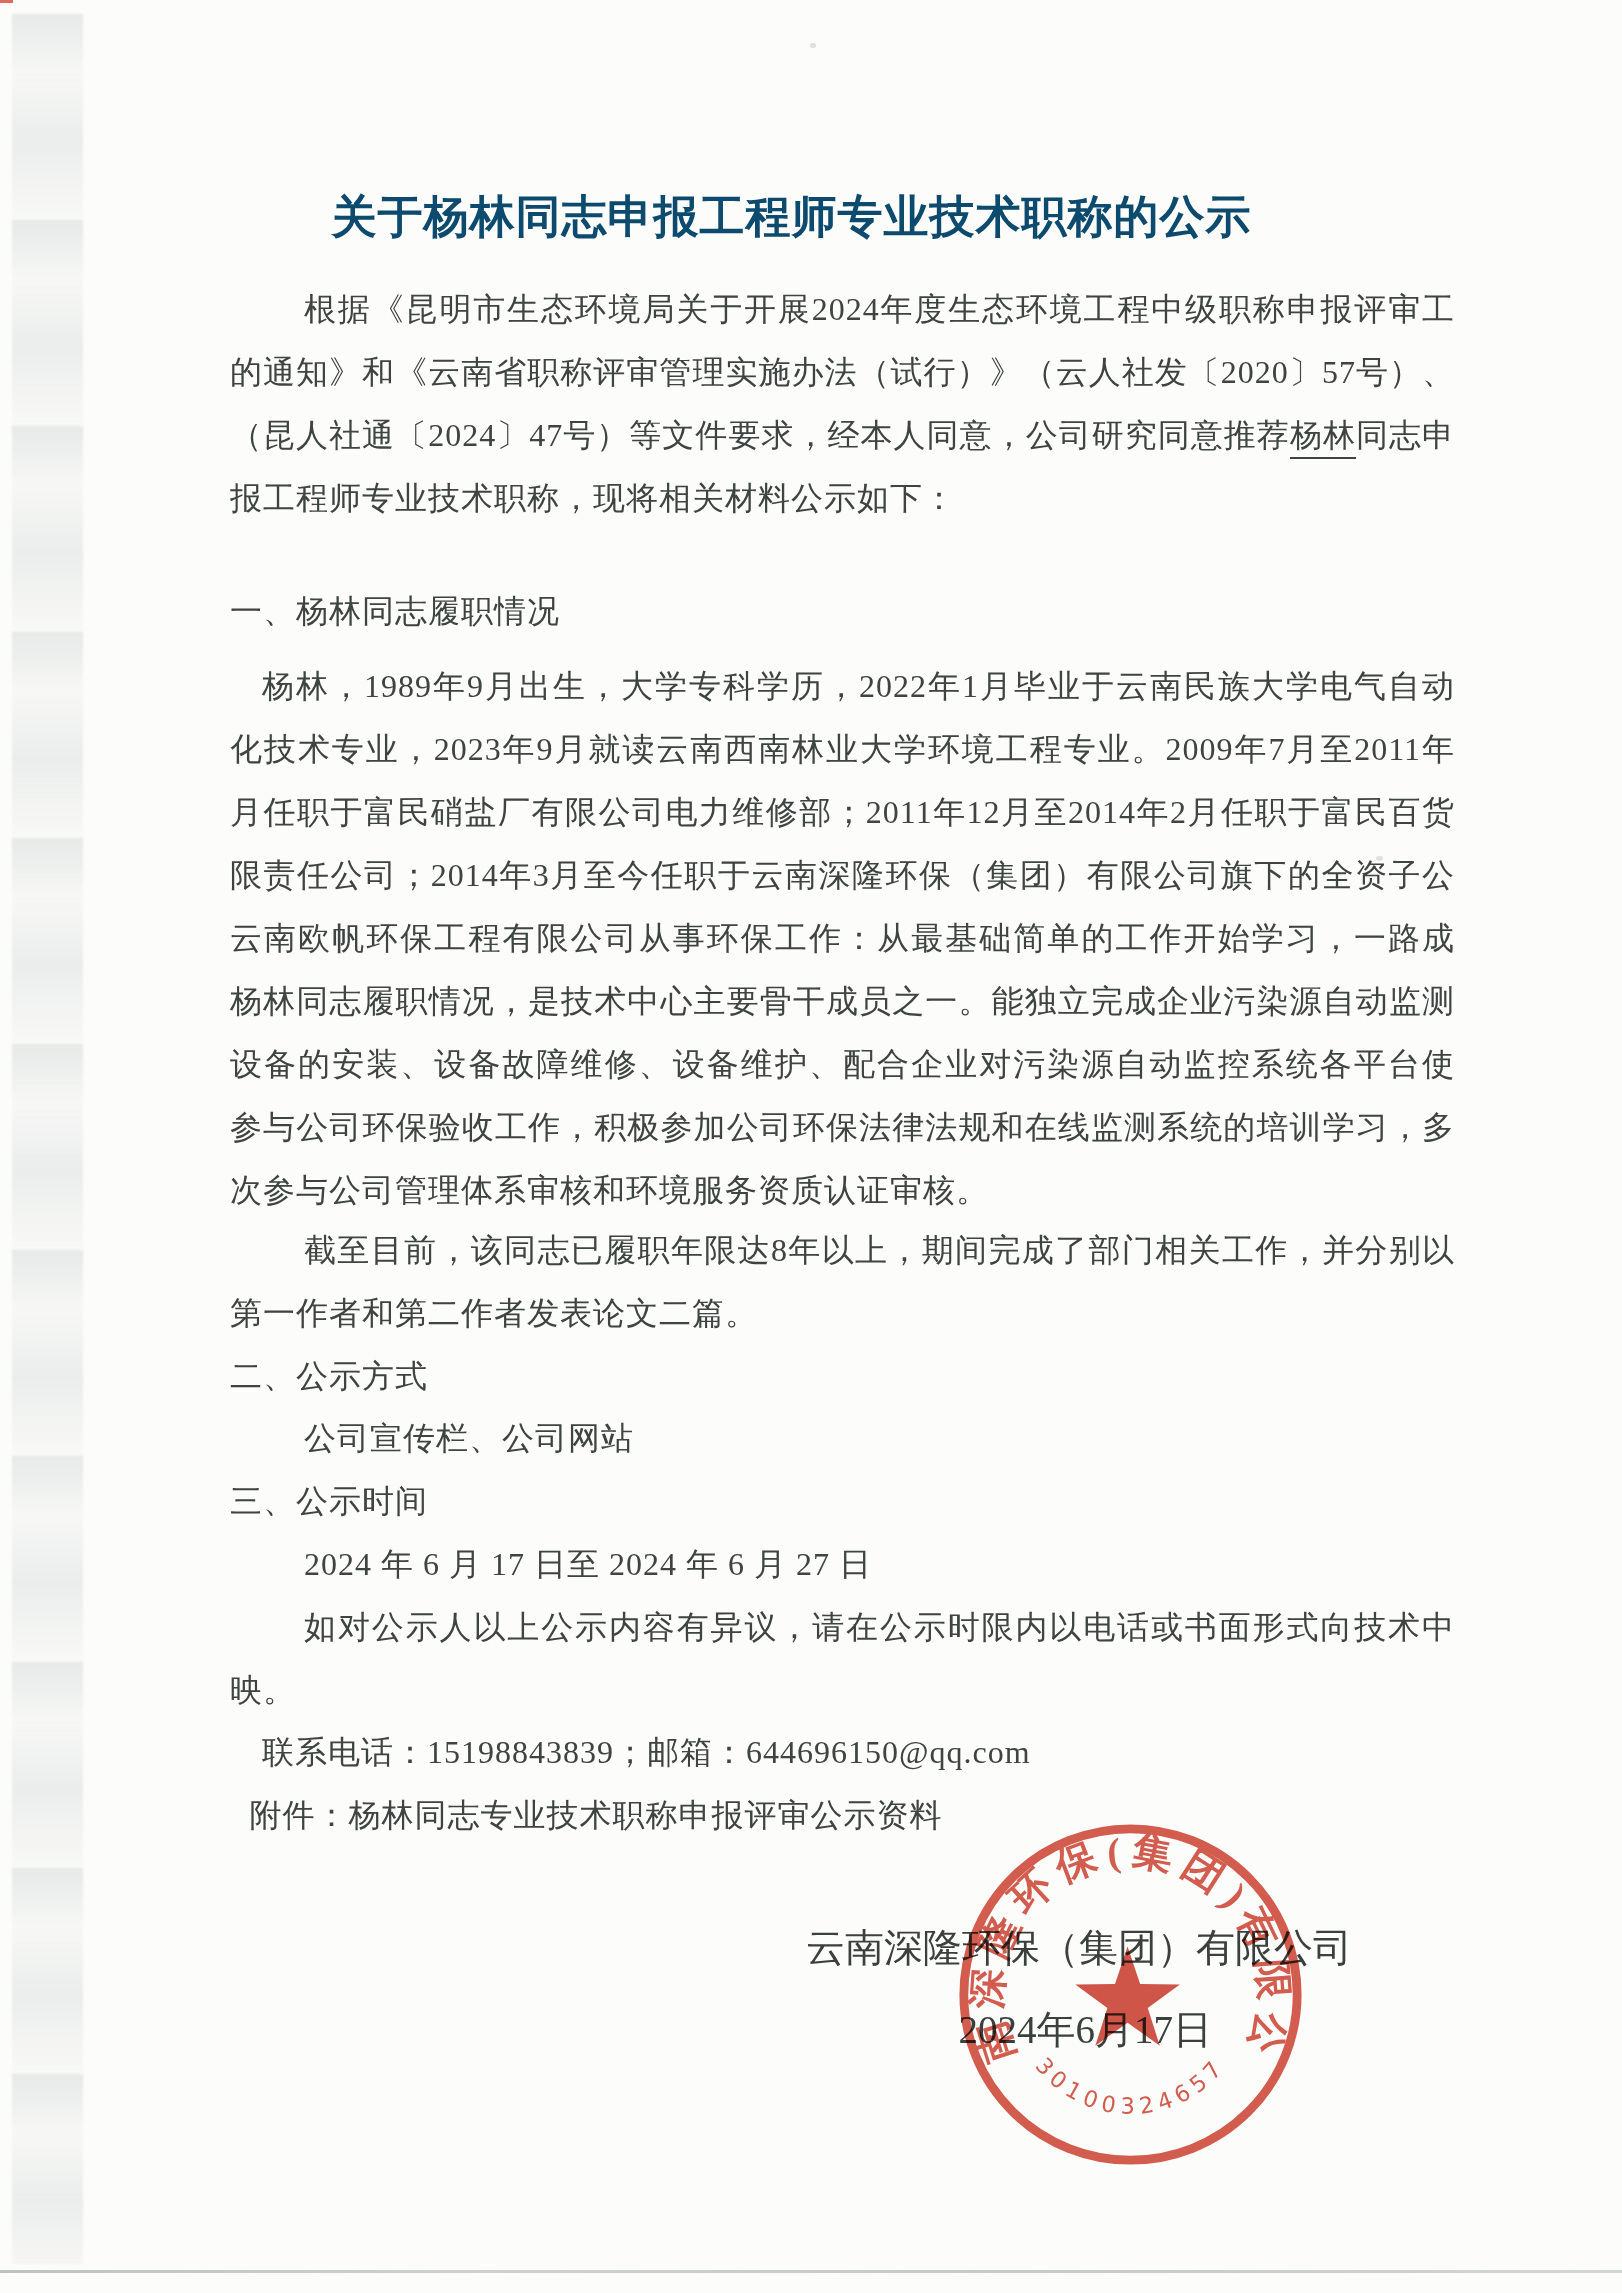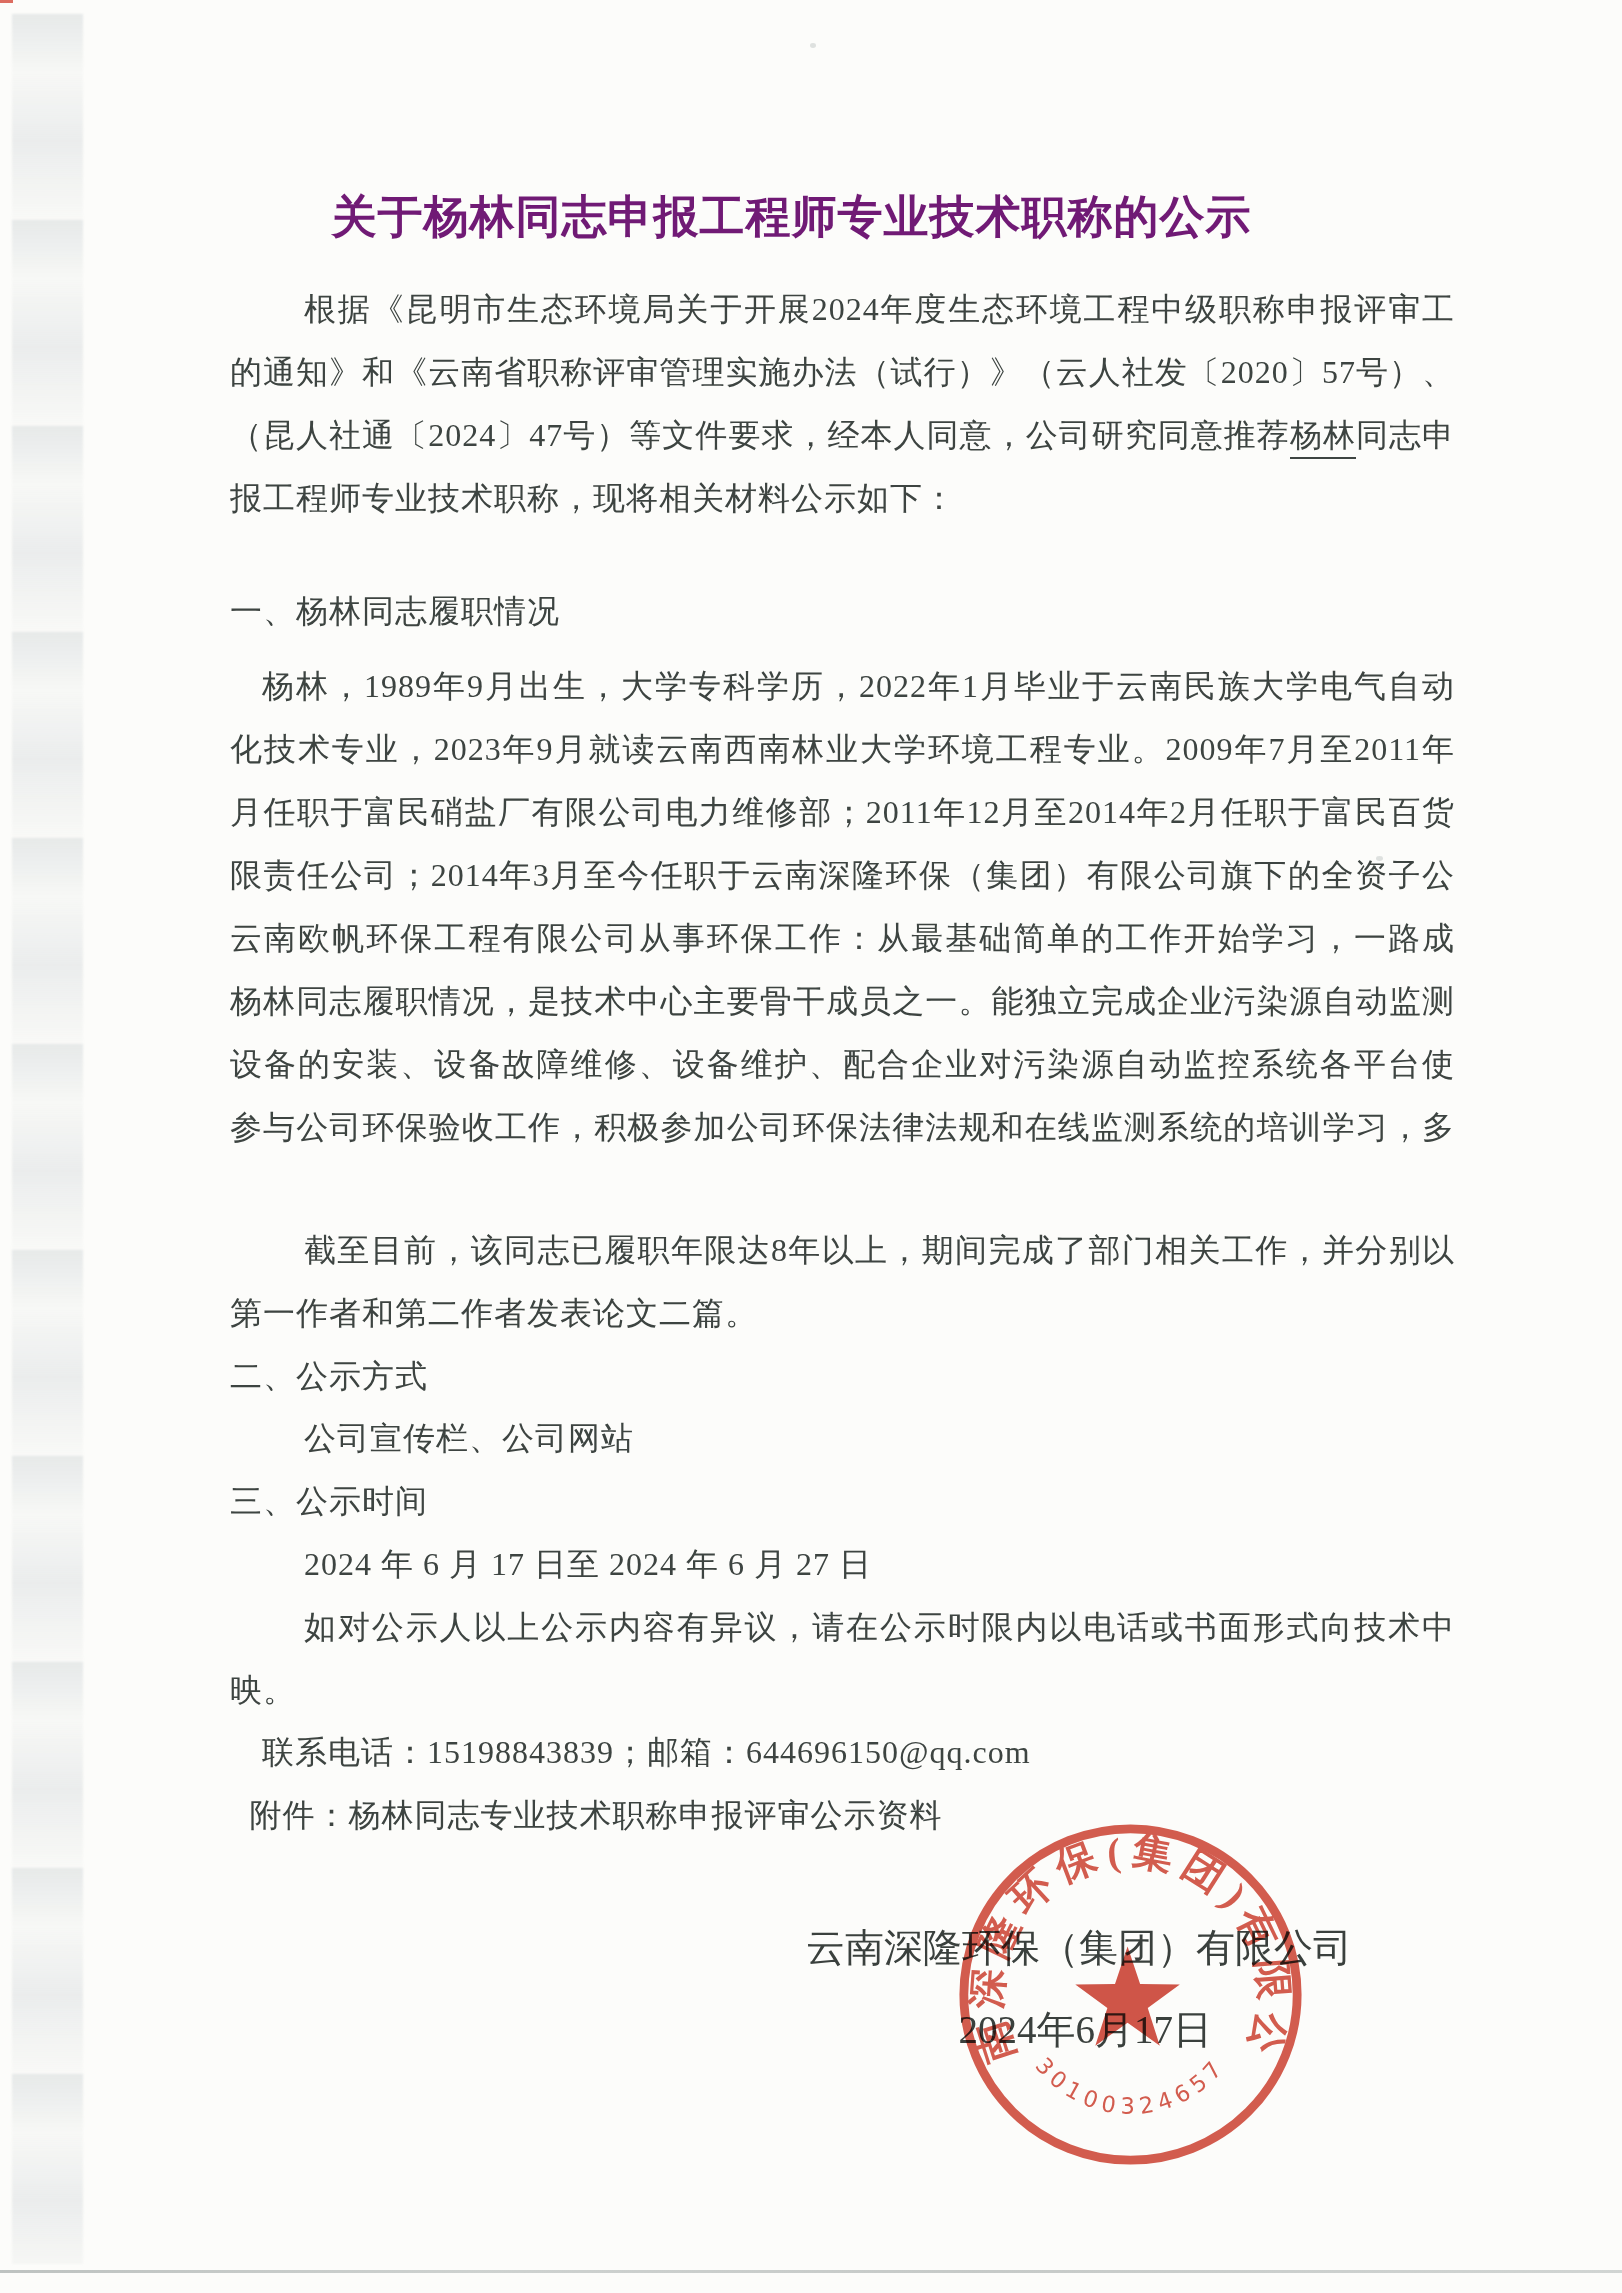--- a/index.html
+++ b/index.html
@@ -29,21 +29,21 @@
   }
   .scan-speck-red {
     position:absolute; left:0; top:0; width:12.7px; height:2.9px; background:#d3473a; opacity:.8;
   }
   .scan-speck-gray { position:absolute; background:#c9cecd; border-radius:50%; opacity:.6; }
 
   
   .title {
     position:absolute; left:230px; width:1225px; top:182px; height:71px;
     line-height:71px; text-align:center; transform:translateX(-51px);
-    font-size:45px; font-weight:700; color:#701a75; letter-spacing:1px;
+    font-size:45px; font-weight:700; color:#0c4a6e; letter-spacing:1px;
     white-space:nowrap;
   }
   .blk { position:absolute; left:230px; width:1225px; }
   .ln {
     height:63px; line-height:63px; font-size:32px;
     overflow:hidden; letter-spacing:1px;
   }
   .fill { text-align:justify; text-align-last:justify; text-justify:inter-character; }
   .ind2 { padding-left:74px; }
   .ind1 { padding-left:32px; }
@@ -91,20 +91,21 @@
 
   <div class="blk" style="top:655px">
     <div class="ln fill ind1">杨林，1989年9月出生，大学专科学历，2022年1月毕业于云南民族大学电气自动</div>
     <div class="ln fill">化技术专业，2023年9月就读云南西南林业大学环境工程专业。2009年7月至2011年10</div>
     <div class="ln fill">月任职于富民硝盐厂有限公司电力维修部；2011年12月至2014年2月任职于富民百货有</div>
     <div class="ln fill">限责任公司；2014年3月至今任职于云南深隆环保（集团）有限公司旗下的全资子公司</div>
     <div class="ln fill">云南欧帆环保工程有限公司从事环保工作：从最基础简单的工作开始学习，一路成长，</div>
     <div class="ln fill">杨林同志履职情况，是技术中心主要骨干成员之一。能独立完成企业污染源自动监测</div>
     <div class="ln fill">设备的安装、设备故障维修、设备维护、配合企业对污染源自动监控系统各平台使用、</div>
     <div class="ln fill">参与公司环保验收工作，积极参加公司环保法律法规和在线监测系统的培训学习，多</div>
+    <div class="ln">次参与公司管理体系审核和环境服务资质认证审核。</div>
   </div>
 
   <div class="blk" style="top:1219px">
     <div class="ln fill ind2">截至目前，该同志已履职年限达8年以上，期间完成了部门相关工作，并分别以</div>
     <div class="ln">第一作者和第二作者发表论文二篇。</div>
   </div>
 
   <div class="blk" style="top:1345px">
     <div class="ln">二、公示方式</div>
   </div>

